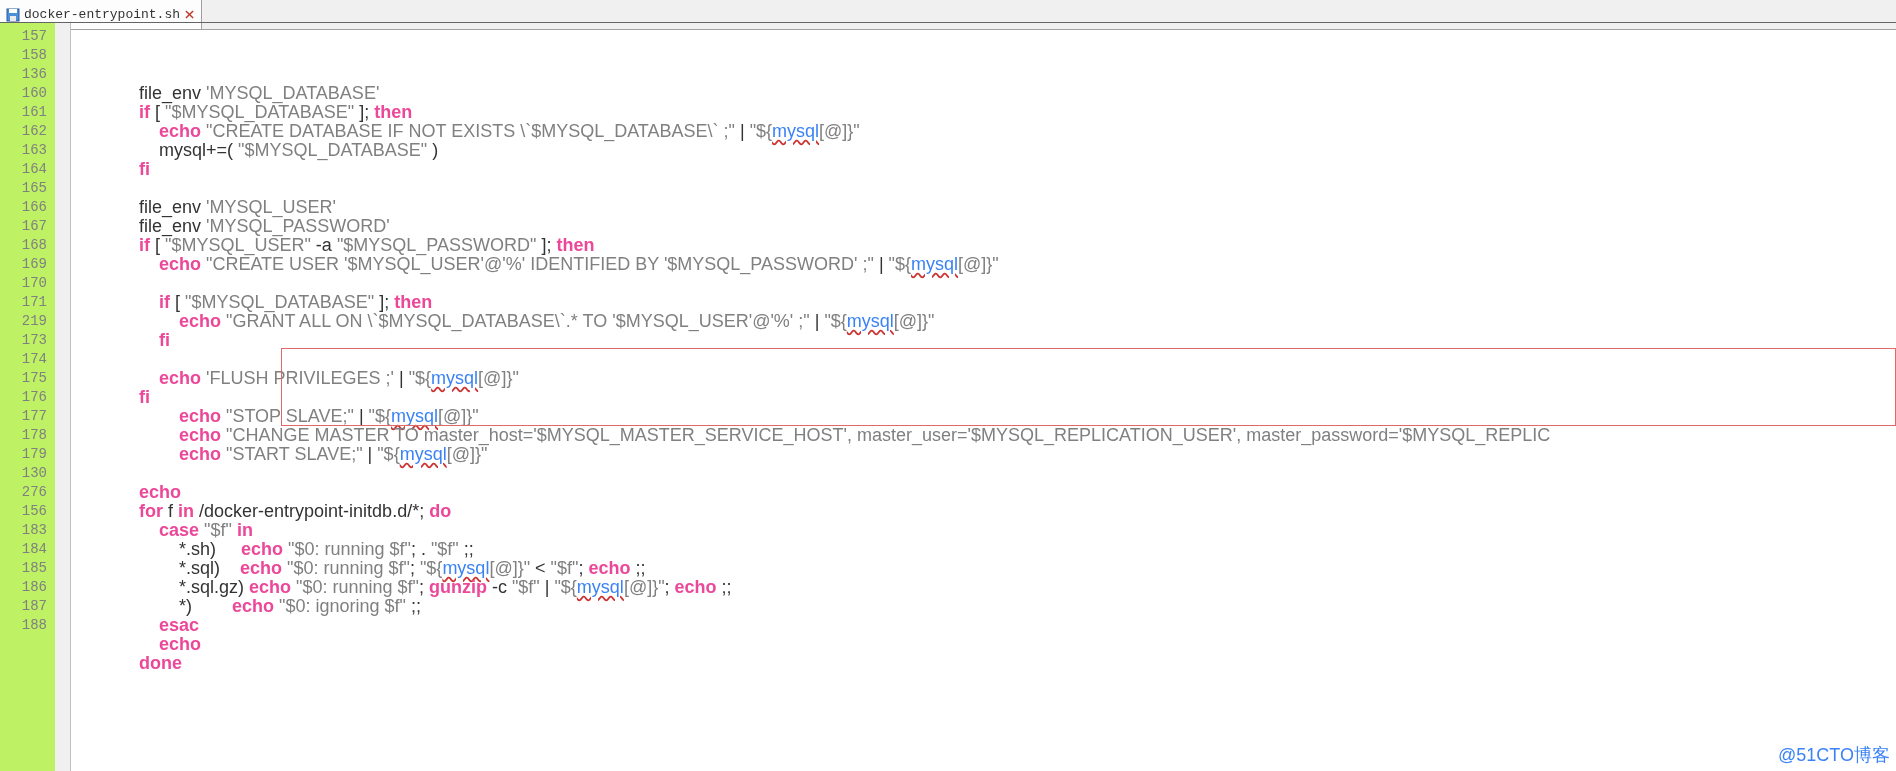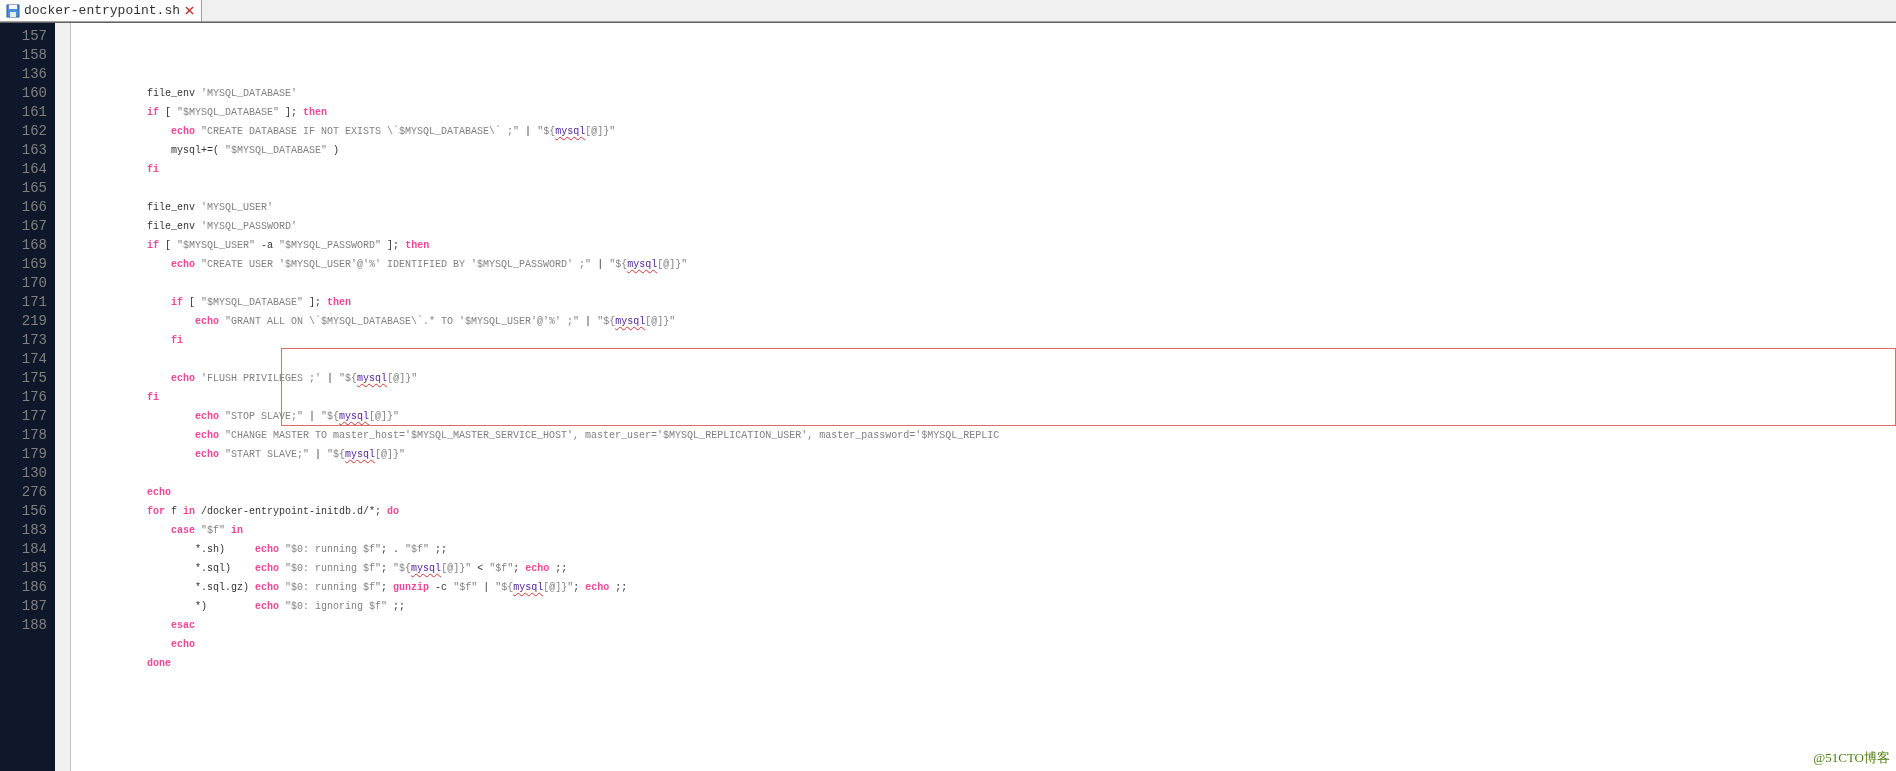--- a/index.html
+++ b/index.html
@@ -7,21 +7,21 @@
   font-family: Consolas, "Courier New", monospace;
   font-size: 14px;
   background: #fff;
   width: 1896px;
   height: 771px;
   overflow: hidden;
   position: relative;
 }
 
 .tab-bar {
-  height: 22px;
+  height: 30px;
   background: #f0f0f0;
   border-bottom: 1px solid #a0a0a0;
   display: flex;
   align-items: stretch;
 }
 .tab {
   display: flex;
   align-items: center;
   padding: 0 6px;
   background: #fdfdfd;
@@ -47,21 +47,21 @@
 .editor-area {
   position:absolute;
   top: 22px;
   left:0; right:0; bottom:0;
   display:flex;
   border-top:1px solid #646464;
 }
 
 .gutter {
   width:55px;
-  background:#0f172a;
+  background:#bef264;
   text-align:right;
   padding-top:4px;
   color:#808080;
   font-size:14px;
   line-height:19px;
   font-family: Consolas, "Courier New", monospace;
   user-select:none;
 }
 .gutter div { padding-right:8px; }
 
@@ -70,45 +70,45 @@
   background:#f0f0f0;
   border-right:1px solid #c0c0c0;
 }
 
 .code-panel {
   flex:1;
   position:relative;
   padding-top:4px;
   padding-left:28px;
   white-space: pre;
-  font-family: Liberation Mono, monospace;
-  font-size:10px;
+  font-family: Liberation Sans, sans-serif;
+  font-size:18px;
   line-height:19px;
   color:#333333;
   overflow:hidden;
 }
 .code-panel .line { height:19px; }
 
 .kw   { color:#ec4899; font-weight:bold; }   
 .str  { color:#808080; }                     
-.sq   { color:#4c1d95; text-decoration: underline wavy #cc3333; text-underline-offset:2px; } 
+.sq   { color:#3b82f6; text-decoration: underline wavy #cc3333; text-underline-offset:2px; } 
 .plain{ color:#333333; }
 .hl-box {
   position:absolute;
   border:1px solid #e06868;
   pointer-events:none;
 }
 
 .watermark {
   position:absolute;
   right:6px;
   bottom:4px;
-  font-size:13px;
-  color:#4d7c0f;
-  font-family: Liberation Serif, serif;
+  font-size:18px;
+  color:#3b82f6;
+  font-family: Liberation Sans, sans-serif;
 }
 </style>
 </head>
 <body>
 
 <div class="tab-bar">
   <div class="tab">
     <span class="tab-icon">
       <svg viewBox="0 0 14 14" width="14" height="14">
         <rect x="1" y="1" width="12" height="12" fill="#4a90d9" stroke="#2c5aa0"></rect>

